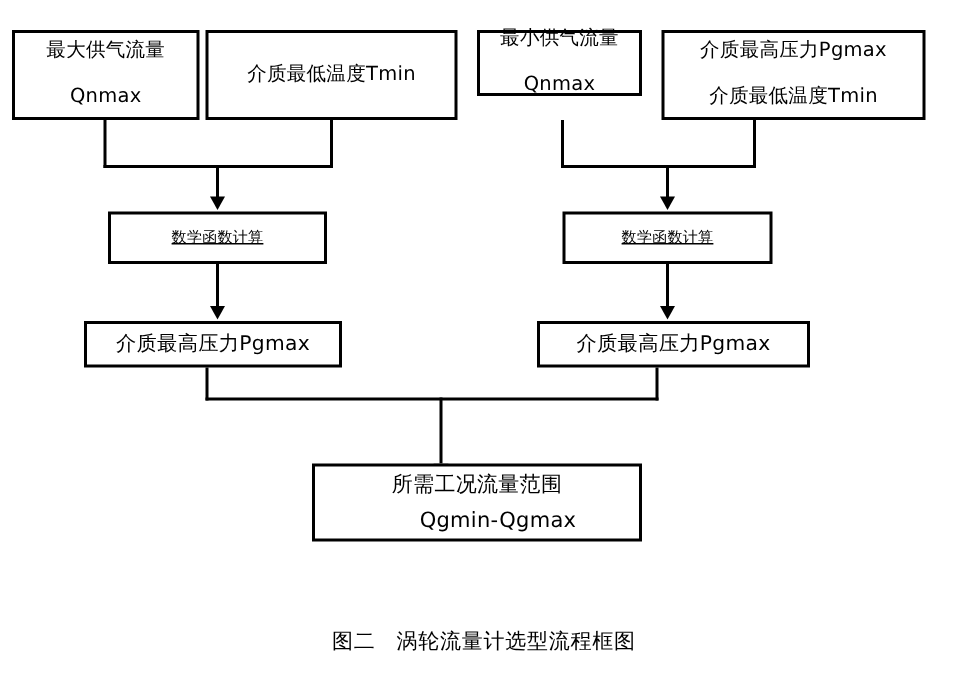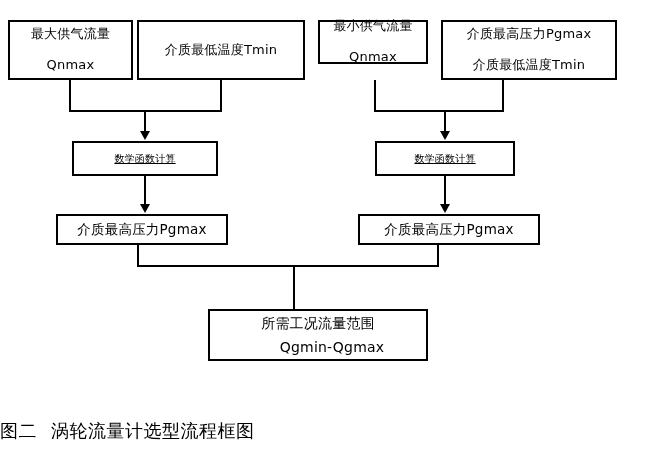--- a/index.html
+++ b/index.html
@@ -61,21 +61,22 @@
     border-left: 5px solid transparent;
     border-right: 5px solid transparent;
     border-top: 9px solid #000000;
   }
 
   
   .caption {
     position: absolute;
     left: 0;
     width: 645px;
-    font-size: 18px;
+    text-align: center;
+    font-size: 14px;
     color: #000000;
     letter-spacing: 0.5px;
   }
   .caption .cap-gap { display: inline-block; width: 14px; }
 </style>
 </head>
 <body>
 
 <div id="canvas">
 

